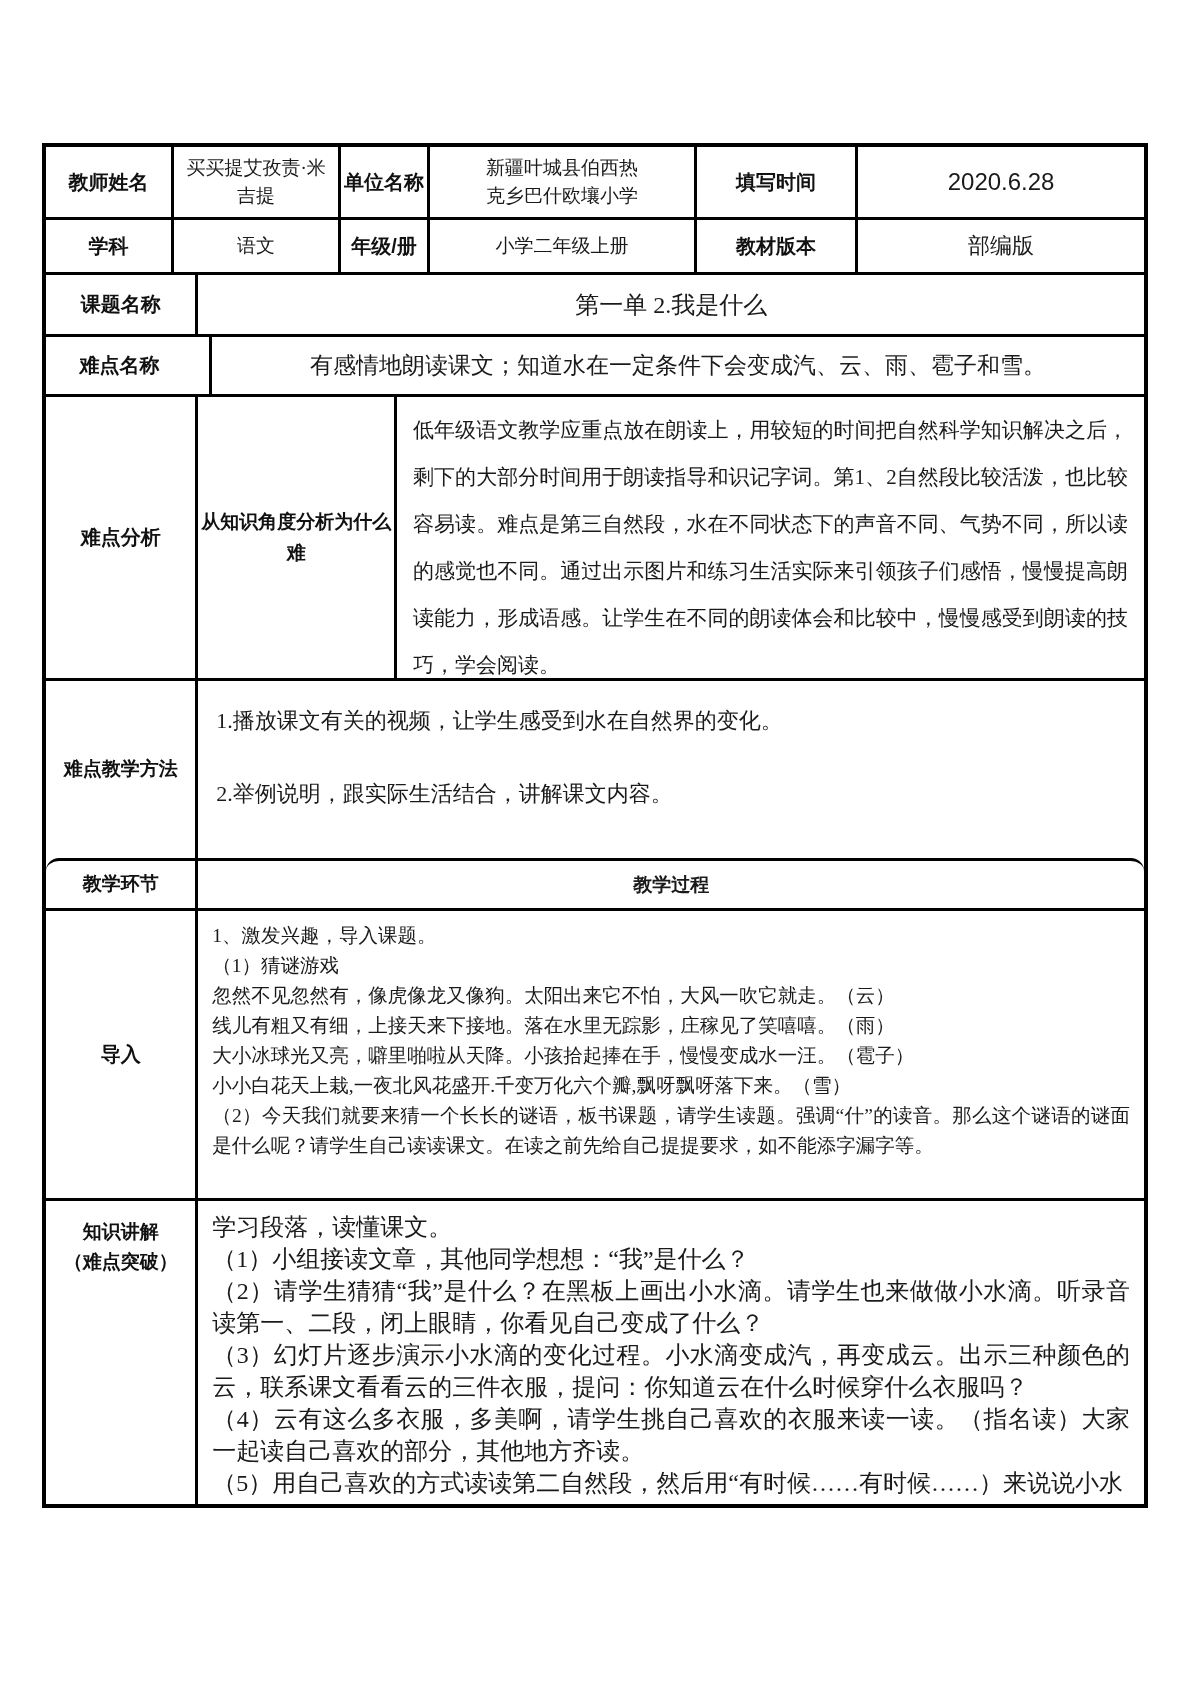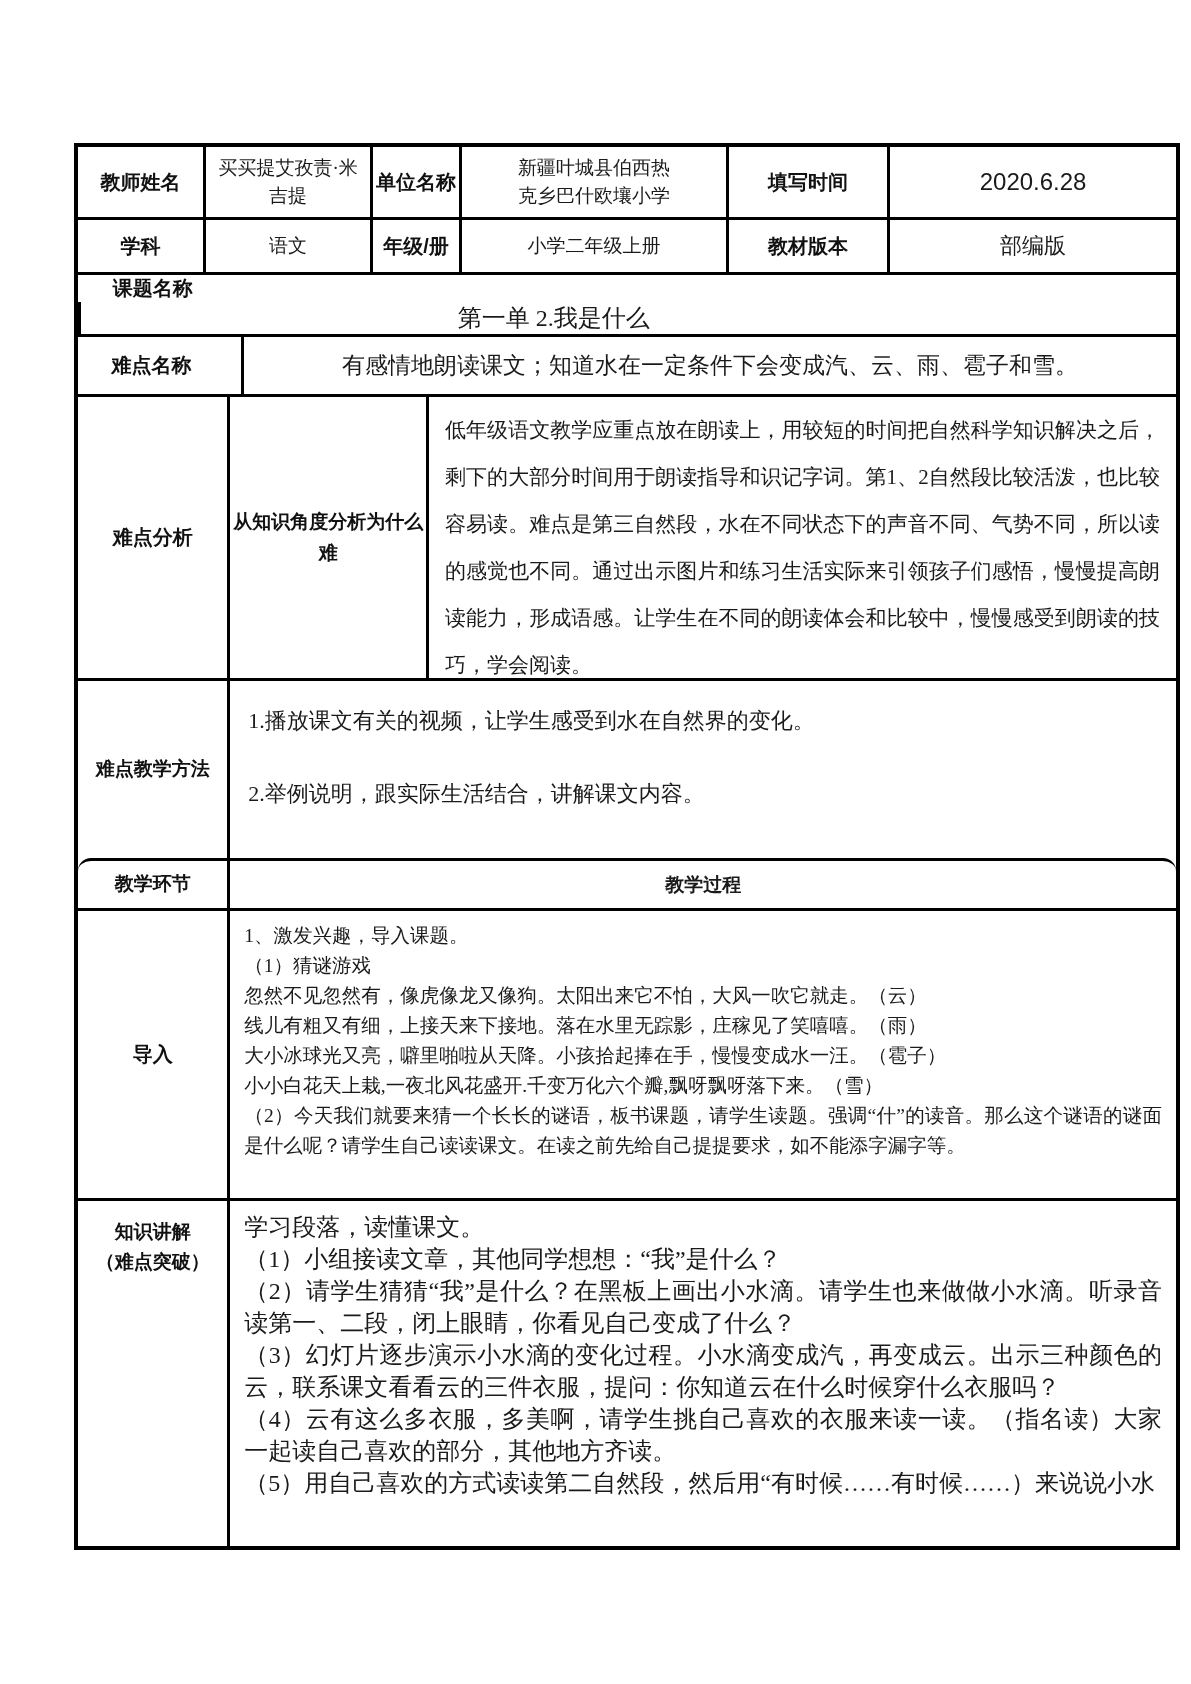--- a/index.html
+++ b/index.html
@@ -15,21 +15,20 @@
     height: 1684px;
     background: #ffffff;
     overflow: hidden;
   }
   .tbl {
     position: absolute;
     left: 42px;
     top: 143px;
     width: 1106px;
     border: 4px solid #000;
-    margin-left: 32px;
   }
   .row { display: flex; border-top: 3px solid #000; }
   .row:first-child { border-top: none; }
   .cell { border-left: 3px solid #000; overflow: hidden; }
   .cell:first-child { border-left: none; }
   .vc { display: flex; align-items: center; justify-content: center; text-align: center; }
   .lbl {
     font-family: "Liberation Sans", "DejaVu Sans", sans-serif;
     font-weight: bold;
     font-size: 20px;
@@ -42,27 +41,27 @@
   .c1 { width: 11.4%; } .c2 { width: 15.2%; } .c3 { width: 8.1%; }
   .c4 { width: 24.3%; } .c5 { width: 14.7%; } .c6 { width: 26.3%; }
   
   .cl { width: 13.6%; }
   .cr { width: 86.4%; }
   .ca { width: 18.1%; }
   .cb { width: 68.3%; }
 
   .r1 { height: 70px; }
   .r2 { height: 55px; }
-  .r3 { height: 62px; flex-direction: column; }
+  .r3 { height: 62px; }
   .r4 { height: 60px; gap: 16px; }
   .r5 { height: 284px; }
   .r6 { height: 180px; }
   .r7 { height: 50px; border-radius: 13px; }
   .r8 { height: 290px; }
-  .r9 { height: 348px; justify-content: center; }
+  .r9 { height: 306px; justify-content: center; }
 
   .date-val { font-family: "Liberation Sans", "DejaVu Sans", sans-serif; font-size: 24px; }
   .val-lg { font-size: 22px; }
   .topic-val { font-size: 24px; }
   .diff-val { font-size: 23px; padding: 0 30px; }
 
   .analysis-text {
     font-size: 21px;
     line-height: 47px;
     text-align: justify;

